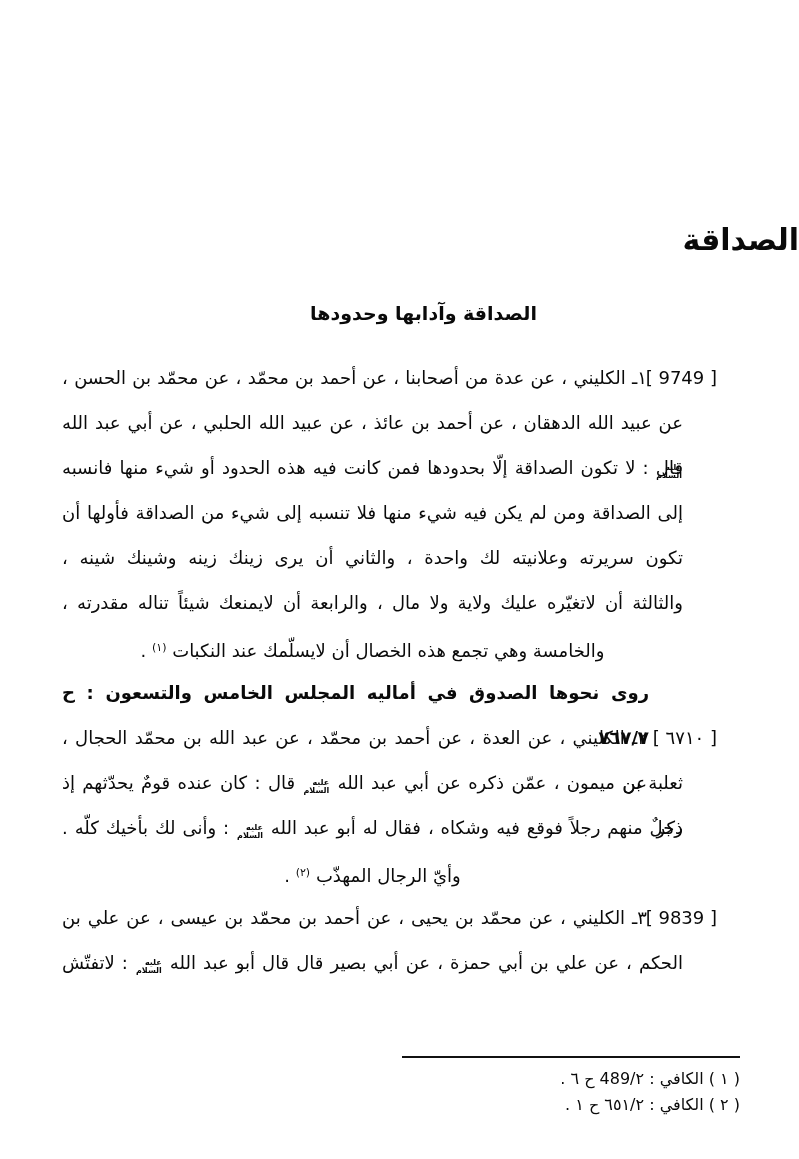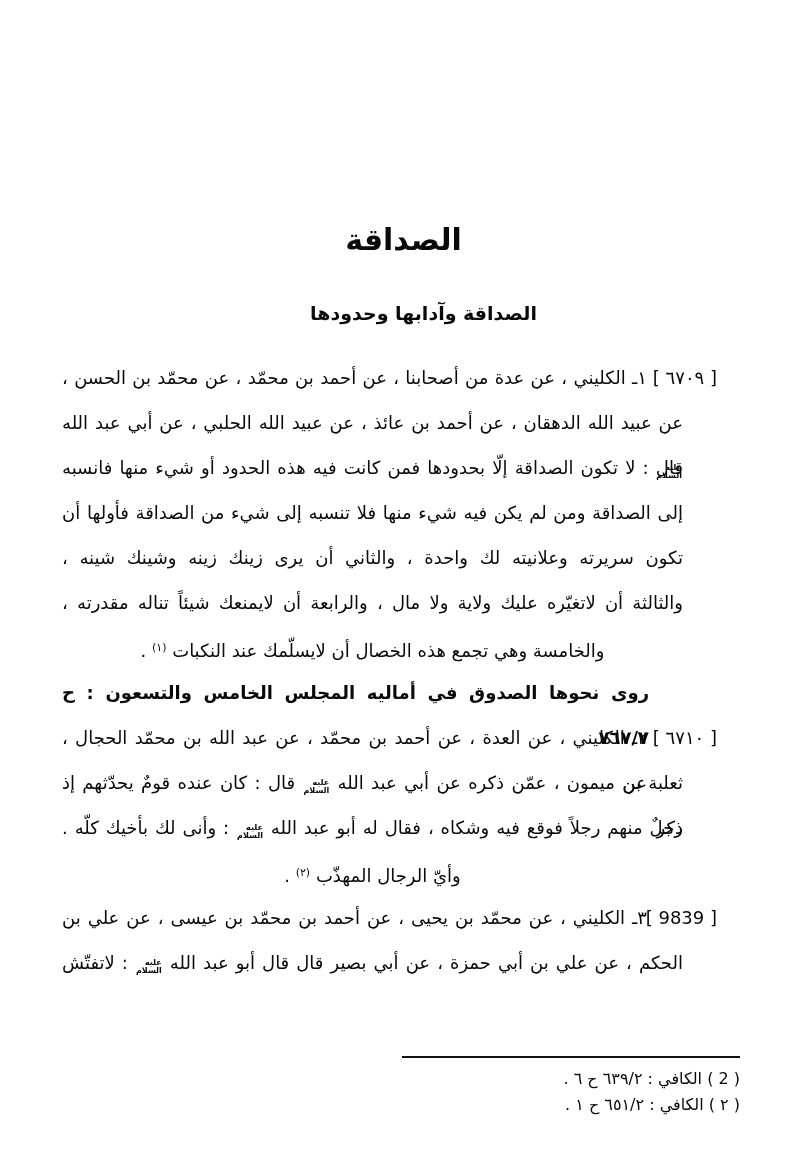--- a/index.html
+++ b/index.html
@@ -7,21 +7,21 @@
     position:relative;
     width:799px;height:1159px;
     background:#fff;
     font-family:"DejaVu Sans", sans-serif;
     color:#0a0a0a;
     direction:rtl;
     overflow:hidden;
   }
   .title{
     position:absolute;top:220px;left:8px;right:0;
-    text-align:center;font-size:30px;font-weight:bold;line-height:40px;
+    font-size:30px;font-weight:bold;line-height:40px;
   }
   .subtitle{
     position:absolute;top:295px;left:0;right:0;
     text-align:center;font-size:19px;font-weight:bold;line-height:36px;padding-left:48px;
   }
   .body-text{
     position:absolute;top:355px;right:116px;left:62px;
     font-size:18px;
   }
   .line{
@@ -68,35 +68,35 @@
   }
   .fn:first-of-type{margin-top:8px;}
 </style>
 </head>
 <body>
 
 <div class="page">
   <div class="title">الصداقة</div>
   <div class="subtitle">الصداقة وآدابها وحدودها</div>
   <div class="body-text">
-      <div class="line just hadith-first"><span class="ref">[ ٦٧٠٩ ]</span>١ـ الكليني ، عن عدة من أصحابنا ، عن أحمد بن محمّد ، عن محمّد بن الحسن ،</div>
+      <div class="line just hadith-first"><span class="ref">[ 9749 ]</span>١ـ الكليني ، عن عدة من أصحابنا ، عن أحمد بن محمّد ، عن محمّد بن الحسن ،</div>
       <div class="line just">عن عبيد الله الدهقان ، عن أحمد بن عائذ ، عن عبيد الله الحلبي ، عن أبي عبد الله <span class="honorific"><span class="hrow">عليه</span><span class="hrow">السلام</span></span></div>
       <div class="line just">قال : لا تكون الصداقة إلّا بحدودها فمن كانت فيه هذه الحدود أو شيء منها فانسبه</div>
       <div class="line just">إلى الصداقة ومن لم يكن فيه شيء منها فلا تنسبه إلى شيء من الصداقة فأولها أن</div>
       <div class="line just">تكون سريرته وعلانيته لك واحدة ، والثاني أن يرى زينك زينه وشينك شينه ،</div>
       <div class="line just">والثالثة أن لاتغيّره عليك ولاية ولا مال ، والرابعة أن لايمنعك شيئاً تناله مقدرته ،</div>
       <div class="line right">والخامسة وهي تجمع هذه الخصال أن لايسلّمك عند النكبات <span class="fnref">(١)</span> .</div>
       <div class="line just bold takhrij-first">روى نحوها الصدوق في أماليه المجلس الخامس والتسعون : ح ٧٦٧/٧</div>
       <div class="line just hadith-first"><span class="ref">[ ٦٧١٠ ]</span>٢ـ الكليني ، عن العدة ، عن أحمد بن محمّد ، عن عبد الله بن محمّد الحجال ، عن</div>
       <div class="line just">ثعلبة بن ميمون ، عمّن ذكره عن أبي عبد الله <span class="honorific"><span class="hrow">عليه</span><span class="hrow">السلام</span></span> قال : كان عنده قومٌ يحدّثهم إذ ذكر</div>
       <div class="line just">رجلٌ منهم رجلاً فوقع فيه وشكاه ، فقال له أبو عبد الله <span class="honorific"><span class="hrow">عليه</span><span class="hrow">السلام</span></span> : وأنى لك بأخيك كلّه .</div>
       <div class="line right">وأيّ الرجال المهذّب <span class="fnref">(٢)</span> .</div>
       <div class="line just hadith-first"><span class="ref">[ 9839 ]</span>٣ـ الكليني ، عن محمّد بن يحيى ، عن أحمد بن محمّد بن عيسى ، عن علي بن</div>
       <div class="line just">الحكم ، عن علي بن أبي حمزة ، عن أبي بصير قال قال أبو عبد الله <span class="honorific"><span class="hrow">عليه</span><span class="hrow">السلام</span></span> : لاتفتّش</div>
     </div>
   <div class="footnotes">
     <div class="fn-rule"></div>
     <div id="fn-list">
-        <div class="fn">( 2 ) الكافي : ٦٣٩/٢ ح ٦ .</div>
+        <div class="fn">( ١ ) الكافي : 489/٢ ح ٦ .</div>
         <div class="fn">( ٢ ) الكافي : ٦٥١/٢ ح ١ .</div>
       </div>
   </div>
 </div>
 
 </body></html>

